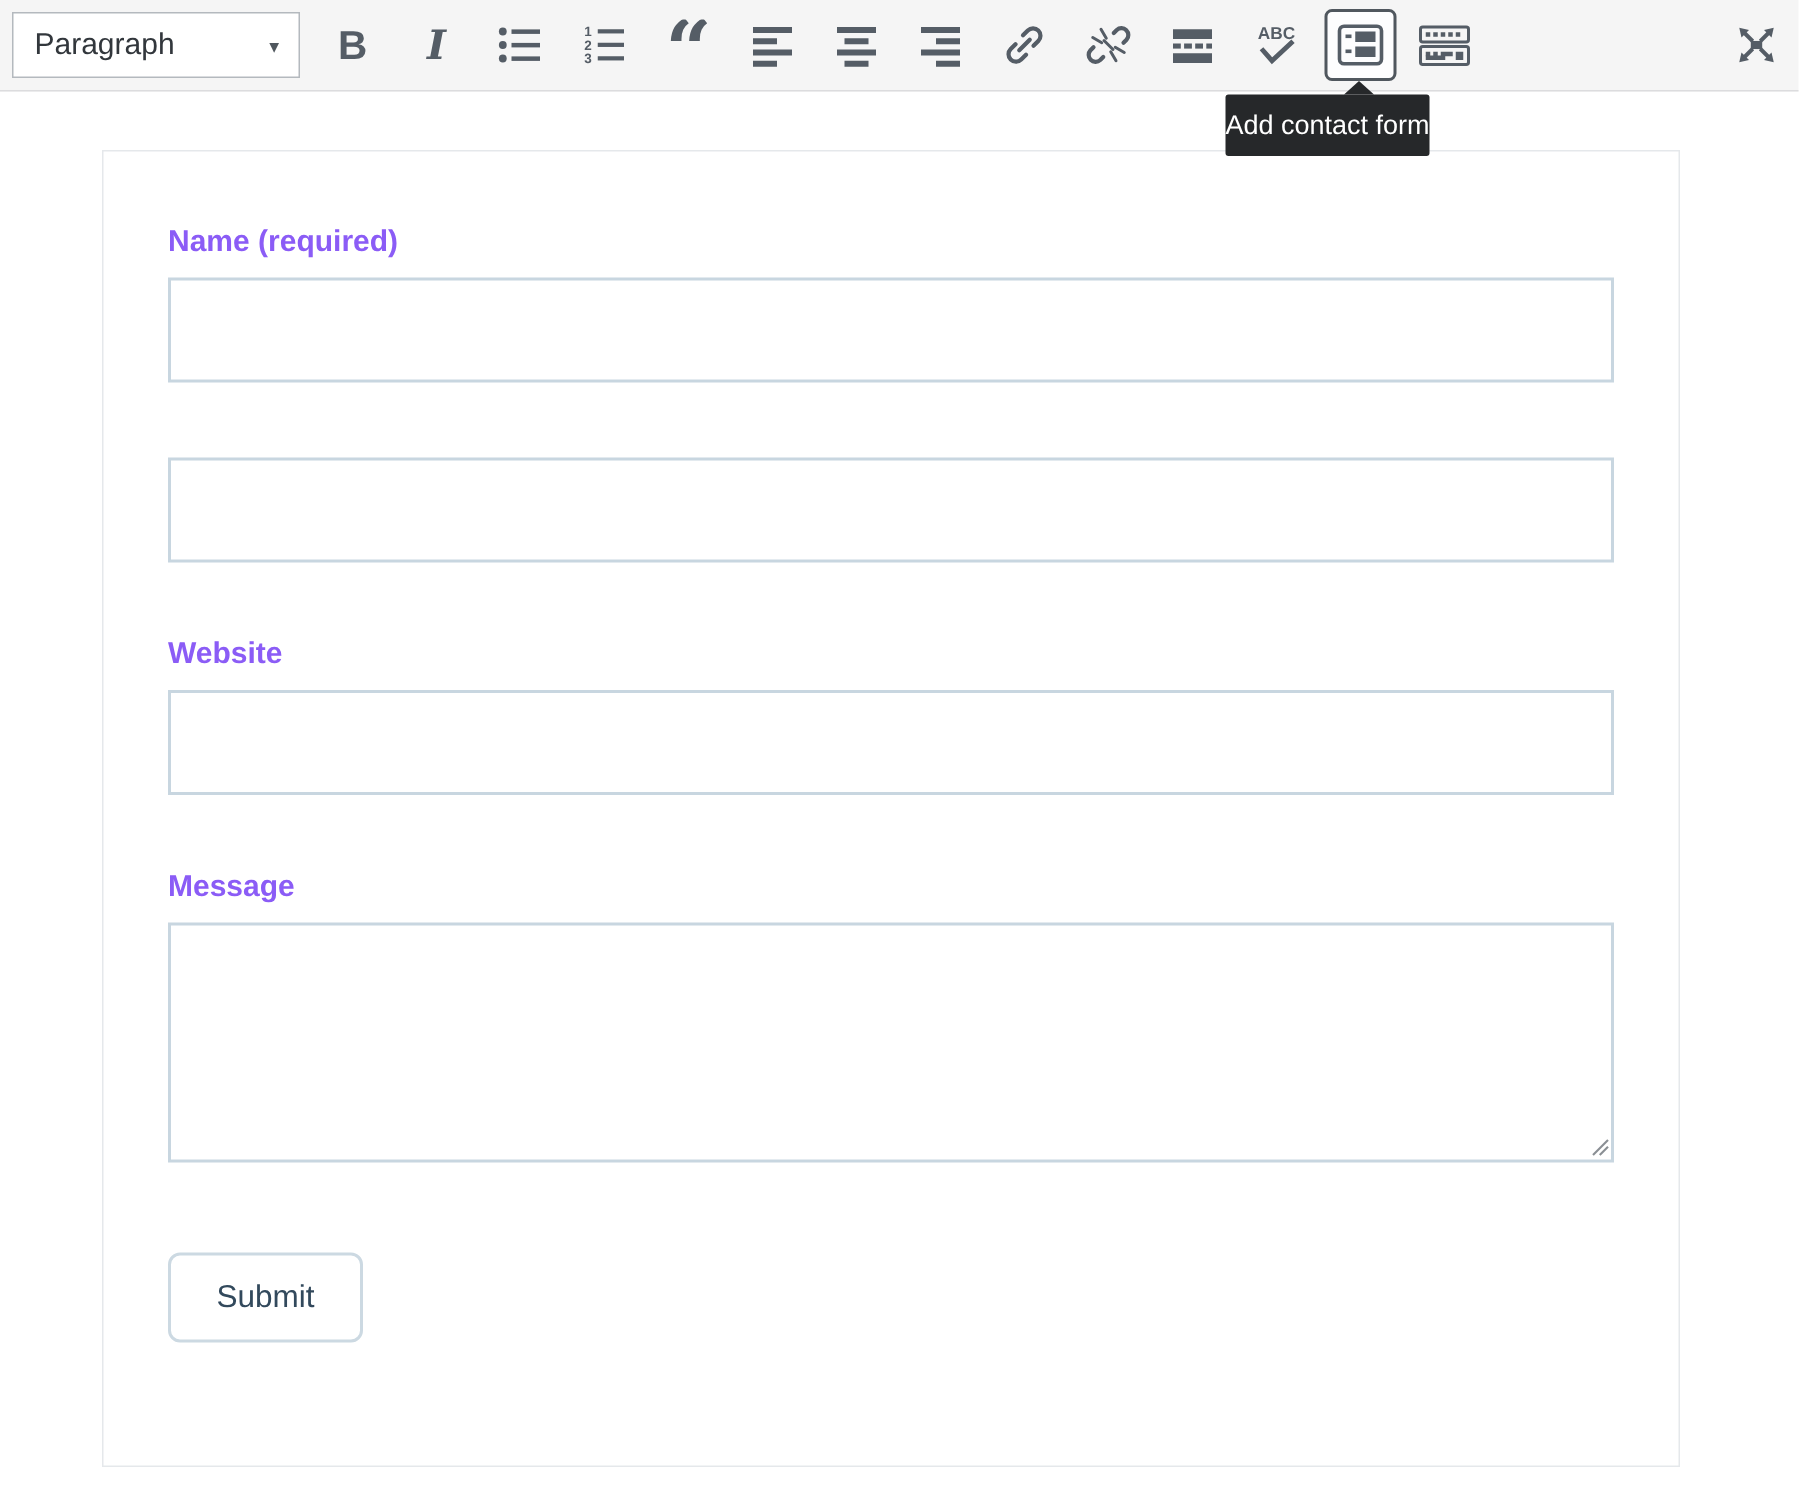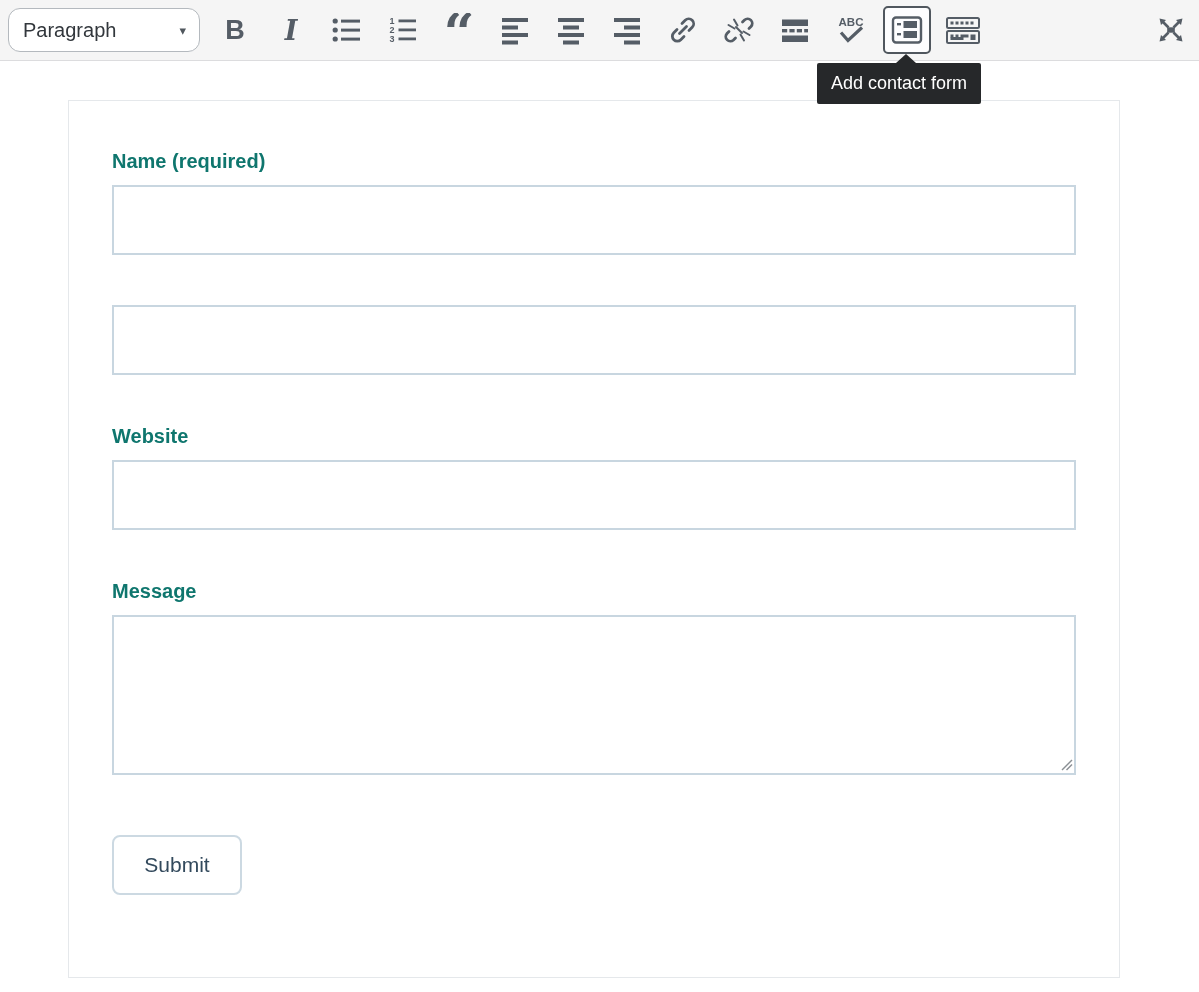--- a/index.html
+++ b/index.html
@@ -10,21 +10,21 @@
   }
 
   
   .toolbar {
     position:absolute; top:0; left:0; width:1199px; height:61px;
     background:#f5f5f5; border-bottom:1px solid #dcdcde;
     display:flex; align-items:center; padding-left:8px;
   }
   .format-select {
     width:192px; height:44px; background:#fff; border:1px solid #b4b9be;
-    border-radius:12px; display:flex; align-items:center; justify-content:space-between;
+    border-radius:0; display:flex; align-items:center; justify-content:space-between;
     padding:0 13px 0 14px; font-size:20px; color:#32373c; margin-right:15px; cursor:pointer;
   }
   .caret { font-size:13px; color:#50575e; }
   .tb {
     width:40px; height:48px; margin-right:16px; display:flex; align-items:center;
     justify-content:center; background:transparent; border:none; padding:0; cursor:pointer;
     color:#555d66; flex:0 0 auto;
   }
   .tb.active {
     width:48px; height:48px; border:2px solid #50575e; border-radius:5px;
@@ -36,37 +36,37 @@
              font-size:27px; color:#555d66; line-height:1; }
   .glyph-q { font-family:"DejaVu Serif", serif; font-weight:bold; font-size:54px;
              color:#555d66; height:34px; line-height:40px; overflow:hidden; display:block; }
   .tb svg { display:block; }
   .ic-stroke { stroke:#555d66; fill:none; }
   .ic-fill { fill:#555d66; }
 
   
   .tooltip {
     position:absolute; left:817px; top:63px; height:41px; background:#26282a;
-    color:#fff; display:flex; align-items:center; padding:0 14px; font-size:18px;
+    color:#fff; display:flex; align-items:center; padding:0 0; font-size:18px;
     border-radius:2px; z-index:5; white-space:nowrap;
   }
   .tooltip::before {
     content:""; position:absolute; top:-9px; left:79px; width:0; height:0;
     border-left:10px solid transparent; border-right:10px solid transparent;
     border-bottom:9px solid #26282a;
   }
 
   
   .editor-content { position:absolute; top:62px; left:0; width:1199px; height:930px; background:#fff; }
   .form-card {
     position:absolute; left:68px; top:38px; width:1052px; height:878px;
     border:1px solid #e5e8eb; background:#fff; padding:49px 43px 0 43px;
   }
   .field { margin-bottom:50px; }
-  .flabel { display:block; font-size:20px; font-weight:600; color:#0f766e; margin-bottom:12px; }
+  .flabel { display:block; font-size:20px; font-weight:600; color:#8b5cf6; margin-bottom:12px; }
   .finput {
     display:block; width:100%; height:70px; border:2px solid #c8d6e0; background:#fff;
     border-radius:0; font-size:18px; padding:0 12px; color:#333; outline:none;
     font-family:"Liberation Sans", sans-serif;
   }
   .ta-wrap { position:relative; }
   textarea.finput { height:160px; resize:none; padding-top:10px; }
   .grip { position:absolute; right:3px; bottom:4px; cursor:nwse-resize; }
   .submit-btn {
     margin-top:60px; min-width:130px; height:60px; background:#fff;

